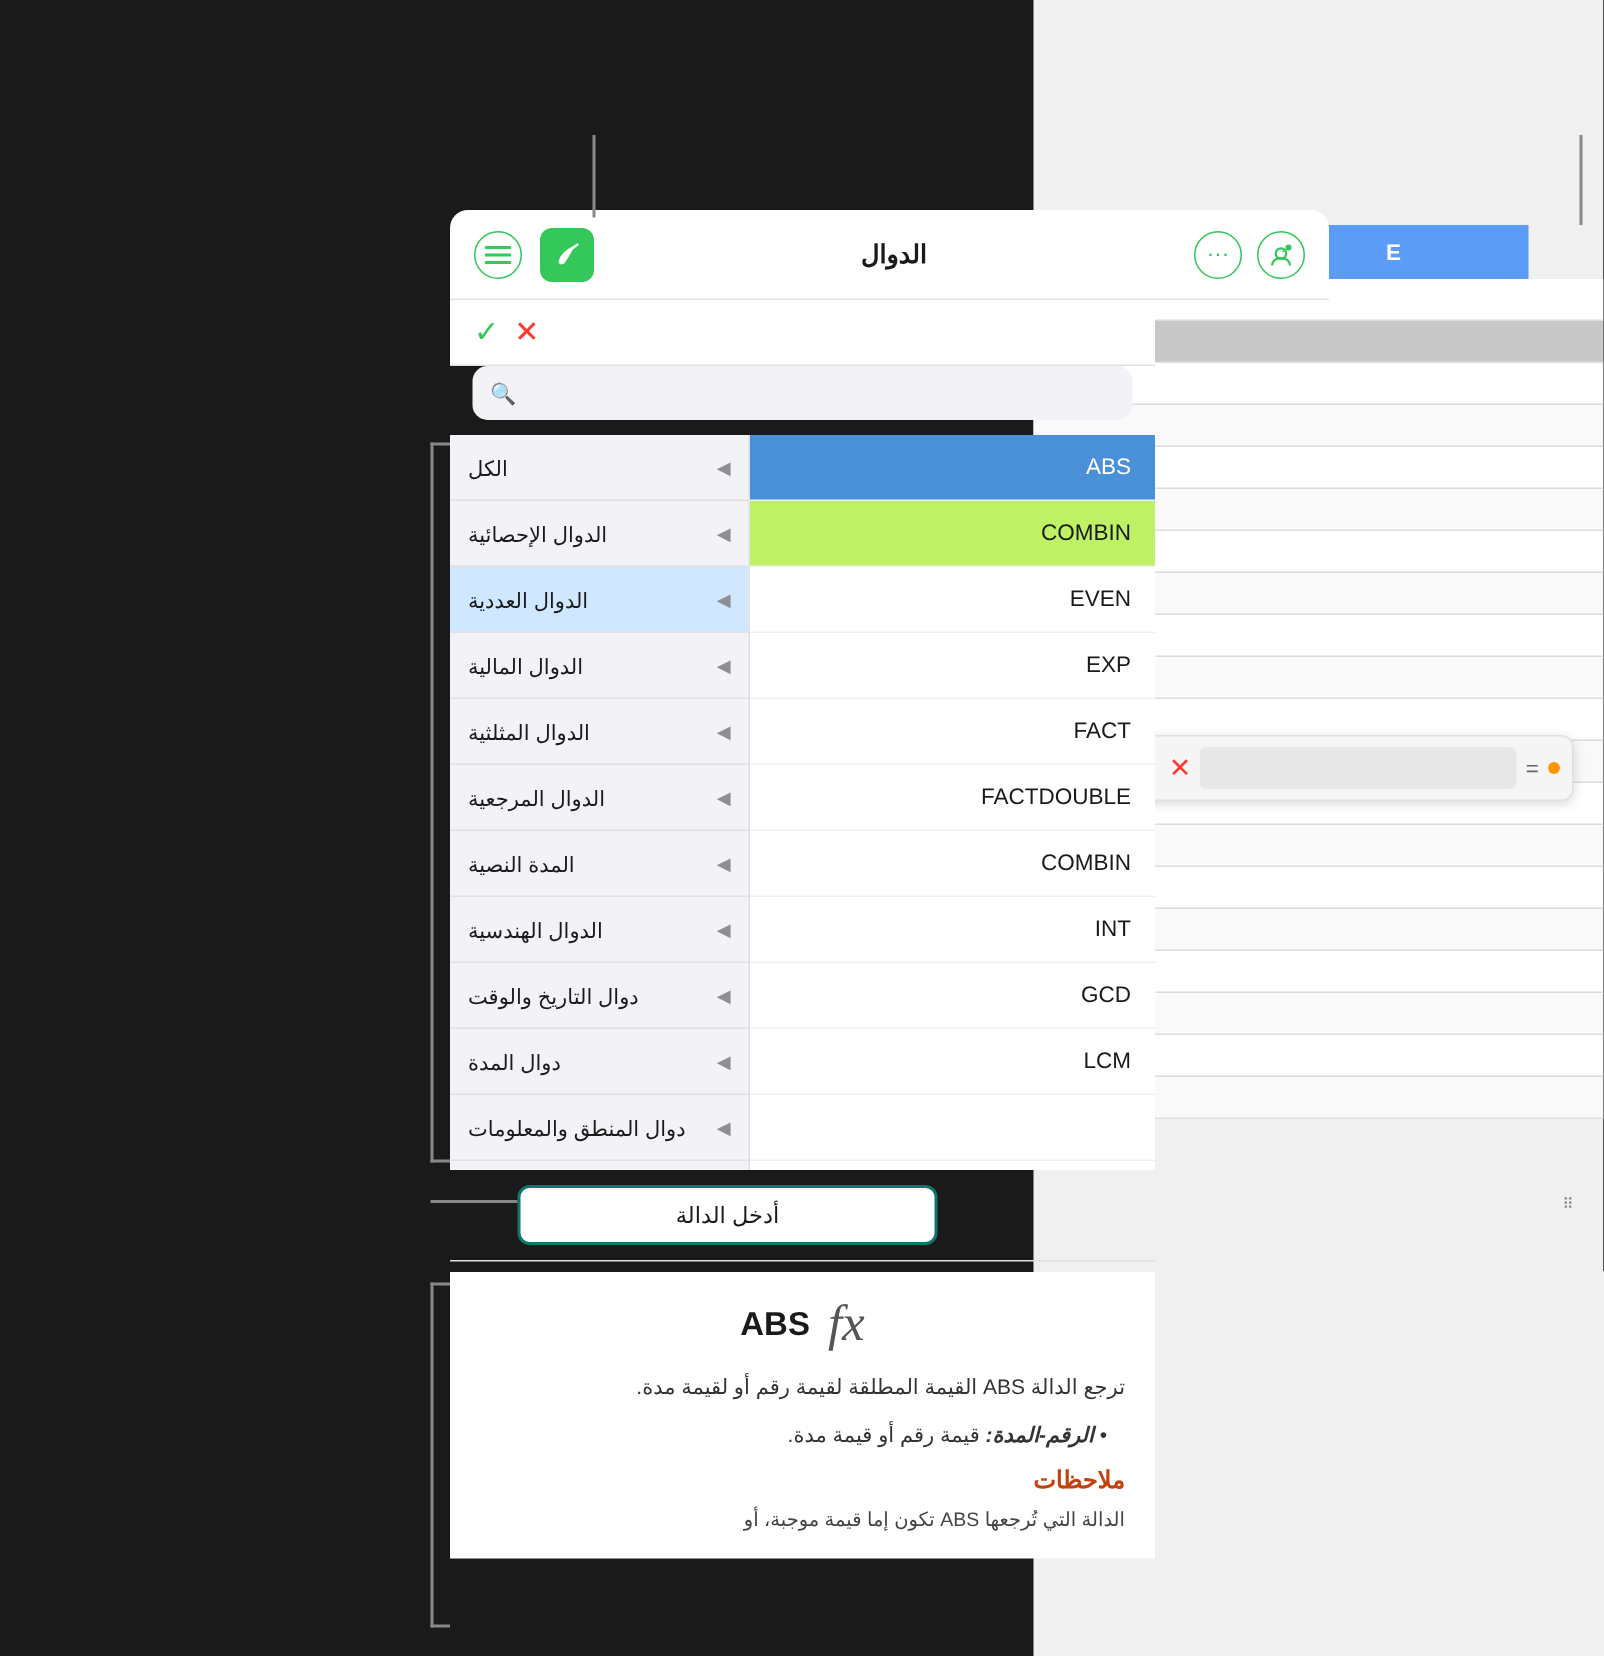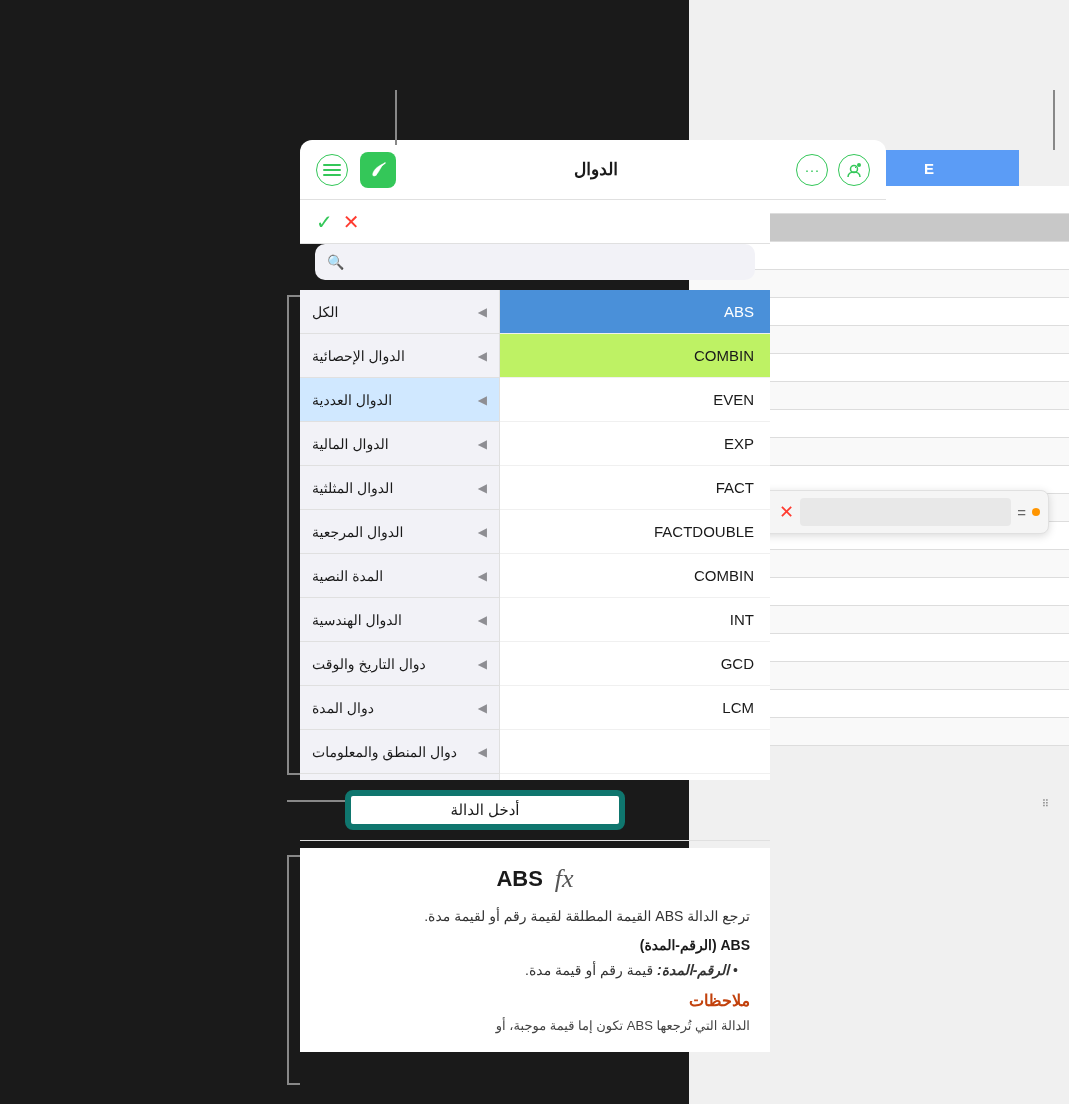--- a/index.html
+++ b/index.html
@@ -304,21 +304,21 @@
     }
 
     
     .insert-btn {
       position: absolute;
       top: 790px;
       left: 345px;
       width: 280px;
       height: 40px;
       background: white;
-      border: 6px solid #0f766e;
+      border: 2px solid #0f766e;
       border-radius: 8px;
       display: flex;
       align-items: center;
       justify-content: center;
       font-size: 15px;
       color: #1a1a1a;
       cursor: pointer;
       direction: rtl;
     }
 
@@ -352,21 +352,21 @@
       direction: ltr;
     }
 
     .desc-func-name {
       font-size: 22px;
       font-weight: 700;
       color: #1a1a1a;
     }
 
     .desc-fx {
-      font-size: 26px;
+      font-size: 34px;
       font-style: italic;
       color: #555;
       font-family: Georgia, serif;
     }
 
     .desc-text {
       font-size: 14px;
       color: #333;
       line-height: 1.5;
       margin-bottom: 10px;
@@ -595,21 +595,20 @@
 </div>
 
 <div class="divider"></div>
 
 <div class="desc-area">
   <div class="desc-title-row">
     <span class="desc-func-name">ABS</span>
     <span class="desc-fx">fx</span>
   </div>
   <p class="desc-text">ترجع الدالة ABS القيمة المطلقة لقيمة رقم أو لقيمة مدة.</p>
-  <p class="desc-syntax">ABS (الرقم-المدة)</p>
   <p class="desc-param">
     <em>الرقم-المدة:</em>
     <span>قيمة رقم أو قيمة مدة.</span>
   </p>
   <p class="desc-notes-title">ملاحظات</p>
   <p class="desc-note">الدالة التي تُرجعها ABS تكون إما قيمة موجبة، أو</p>
 </div>
 
 <div style="position:absolute; top:295px; left:287px; width:13px; height:480px; border-left:2px solid #888; border-top:2px solid #888; border-bottom:2px solid #888;"></div>
 

